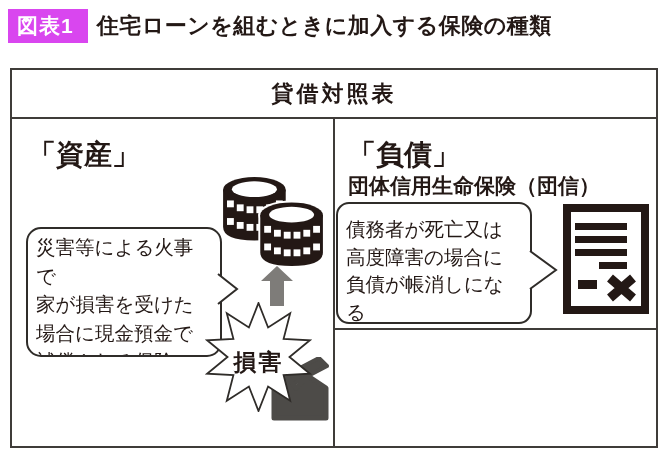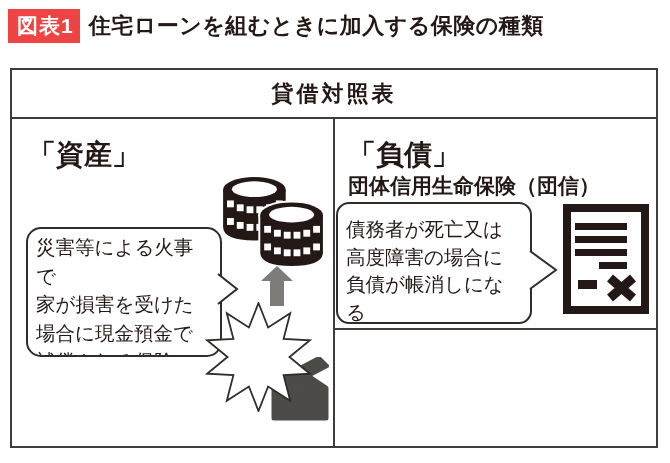--- a/index.html
+++ b/index.html
@@ -1,21 +1,21 @@
 <!DOCTYPE html>
 <html><head>
 <meta charset="utf-8">
 <style>
   html,body{margin:0;padding:0;background:#ffffff;}
   body{width:670px;height:463px;font-family:"Liberation Sans","DejaVu Sans",sans-serif;color:#231815;}
   .stage{position:relative;width:670px;height:463px;overflow:hidden;background:#fff;}
 
   
   .fig-head{position:absolute;left:8px;top:9px;display:flex;align-items:center;gap:9px;}
-  .fig-label{background:#ef4444;color:#fff;font-weight:bold;font-size:21px;line-height:1;padding:6px 6px 7px 9px;letter-spacing:1px;}
+  .fig-label{background:#d946ef;color:#fff;font-weight:bold;font-size:21px;line-height:1;padding:6px 14px 7px 9px;letter-spacing:1px;}
   .fig-title{font-weight:bold;font-size:22px;letter-spacing:0.5px;white-space:nowrap;}
 
   
   .table-frame{position:absolute;left:10px;top:68px;width:648px;height:380px;box-sizing:border-box;border:2px solid #3f3c39;background:#fff;}
   .thead{position:absolute;left:12px;top:70px;width:644px;height:47px;display:flex;align-items:center;justify-content:center;font-weight:bold;font-size:22px;letter-spacing:3px;}
   .line{position:absolute;background:#3f3c39;}
   .line-header{left:12px;top:117px;width:644px;height:2px;}
   .line-vert{left:333px;top:119px;width:2px;height:327px;}
   .line-right{left:335px;top:328px;width:321px;height:2px;}
 
@@ -118,20 +118,21 @@
   </svg>
 
   <svg class="icon-abs z1" style="left:271px;top:357px;" width="58" height="64" viewBox="0 0 58 64">
     <polygon points="8,22 48,1 56,9 16,30" fill="#4d4b48" stroke="#4d4b48" stroke-width="4" stroke-linejoin="round"></polygon>
     <polygon points="3,61 3,31 15,18 25,31 37,19 55,31 55,61" fill="#4d4b48" stroke="#4d4b48" stroke-width="5" stroke-linejoin="round"></polygon>
   </svg>
 
   <svg class="burst" width="113" height="110" viewBox="0 0 113 110">
     <polygon points="56.5,1 66.1,25.5 88.2,11.3 81.6,36.8 107.9,38.3 87.5,55 107.9,71.7 81.6,73.2 88.2,98.7 66.1,84.5 56.5,109 46.9,84.5 24.8,98.7 31.4,73.2 5.1,71.7 25.5,55 5.1,38.3 31.4,36.8 24.8,11.3 46.9,25.5" fill="#ffffff" stroke="#2f2c29" stroke-width="1.8" stroke-linejoin="miter"></polygon>
   </svg>
+  <div class="burst-label">損害</div>
 
   <div class="head-block" style="left:348px;top:139px;">
     <div class="h1">「負債」</div>
     <div class="h2">団体信用生命保険（団信）</div>
   </div>
 
   <div class="bubble bubble-liability">債務者が死亡又は
 高度障害の場合に
 負債が帳消しになる
 保険。</div>

